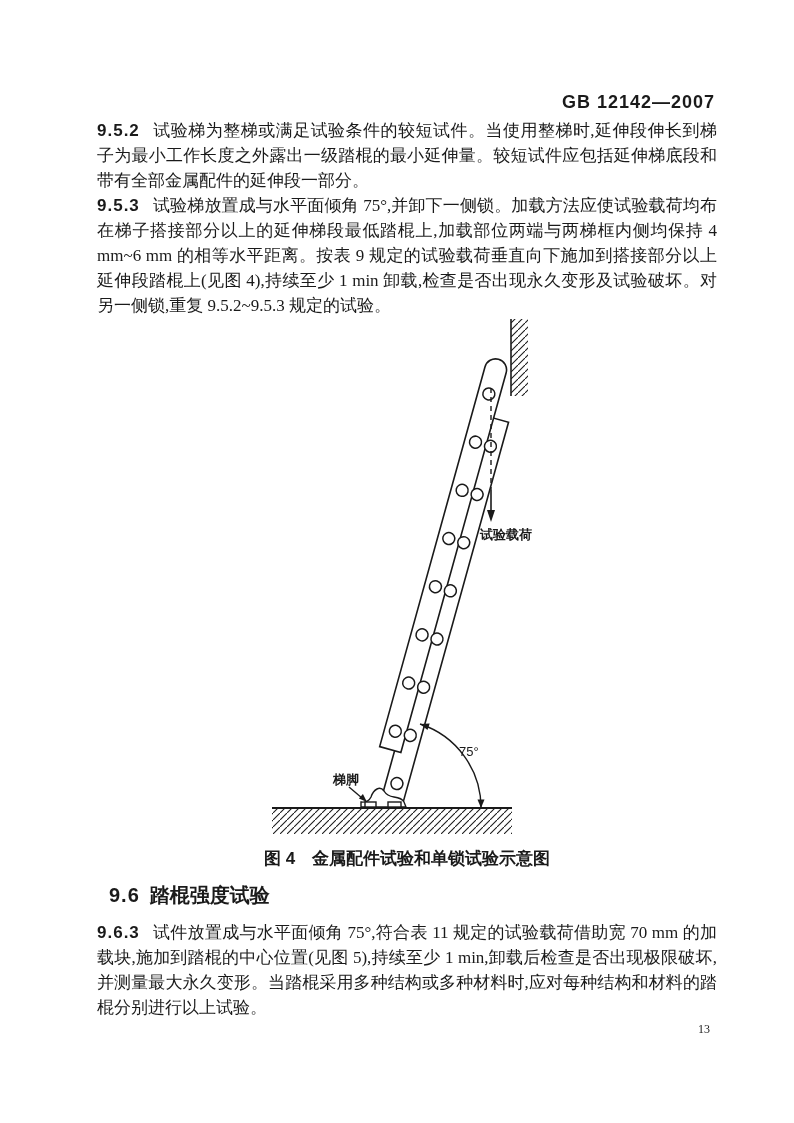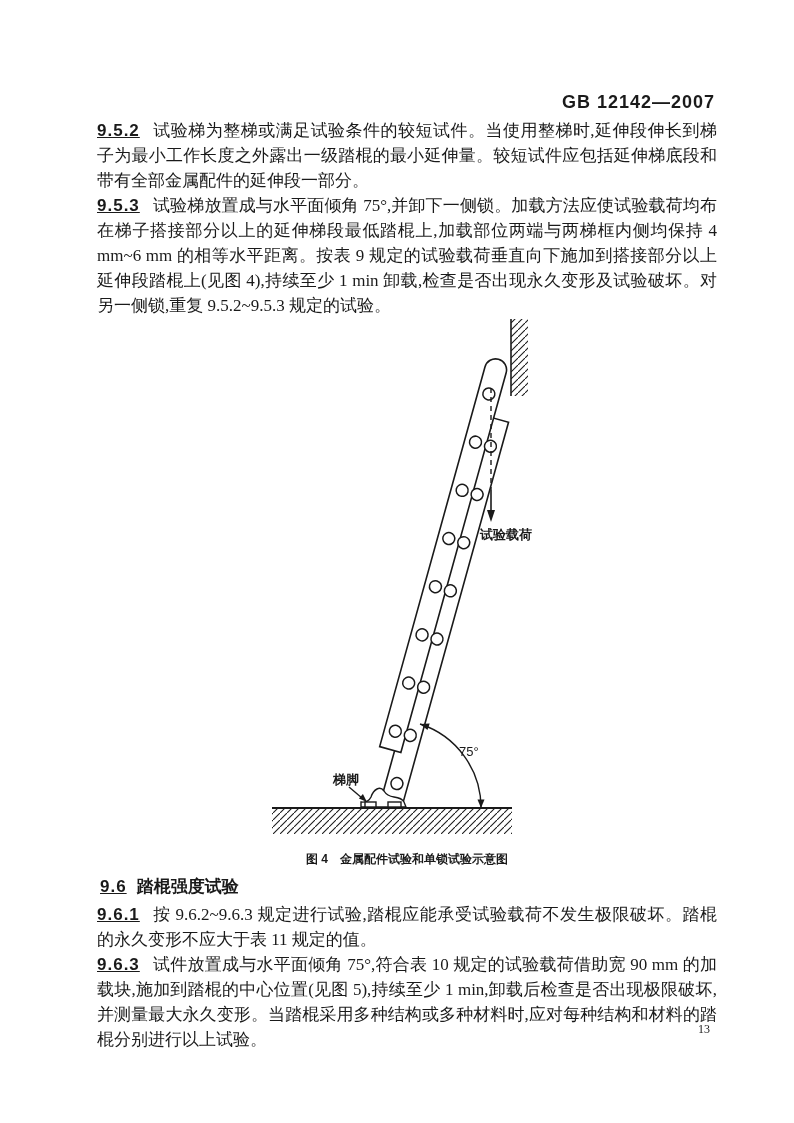--- a/index.html
+++ b/index.html
@@ -32,39 +32,38 @@
     margin: 0;
     font-size: 17px;
     line-height: 25px;
     text-align: justify;
   }
   .num {
     font-family: "Liberation Sans", "DejaVu Sans", sans-serif;
     font-weight: 700;
     margin-right: 13px;
     letter-spacing: 1px;
-    text-decoration: underline;
   }
   .figure-svg {
     display: block;
     margin-left: 153px;
   }
   .caption {
     margin: 2px 0 0 0;
     text-align: center;
     font-family: "Liberation Sans", "DejaVu Sans", sans-serif;
     font-weight: 700;
-    font-size: 12px;
+    font-size: 17px;
     line-height: 24px;
   }
   .heading {
-    margin: 3px;
+    margin: 12px;
     font-family: "Liberation Sans", "DejaVu Sans", sans-serif;
     font-weight: 700;
-    font-size: 17px;
+    font-size: 20px;
     line-height: 25px;
   }
   .heading .num { margin-right: 10px; }
   .page-number {
     position: absolute;
     top: 1022px;
     right: 84px;
     font-size: 12px;
   }
   svg text {
@@ -149,22 +148,21 @@
       <g>
         <line x1="349" y1="737" x2="362" y2="748" stroke="#1a1a1a" stroke-width="1.3"></line>
         <polygon points="367,752 358.9,748.4 362.9,744.0" fill="#1a1a1a"></polygon>
       </g>
     </svg>
 
     <p class="caption">图 4　金属配件试验和单锁试验示意图</p>
 
     <p class="heading"><span class="num">9.6</span><span>踏棍强度试验</span></p>
 
-    <p class="para"><span class="num">9.6.1</span><span>按 9.6.2~9.6.3 规定进行试验,踏棍应能承受试验载荷不发生极限破坏。踏棍的永久变形不应大于表 11 规定的值。</span></p>
 
 
-    <p class="para"><span class="num">9.6.3</span><span>试件放置成与水平面倾角 75°,符合表 10 规定的试验载荷借助宽 90 mm 的加载块,施加到踏棍的中心位置(见图 5),持续至少 1 min,卸载后检查是否出现极限破坏,并测量最大永久变形。当踏棍采用多种结构或多种材料时,应对每种结构和材料的踏棍分别进行以上试验。</span></p>
+    <p class="para"><span class="num">9.6.3</span><span>试件放置成与水平面倾角 75°,符合表 11 规定的试验载荷借助宽 70 mm 的加载块,施加到踏棍的中心位置(见图 5),持续至少 1 min,卸载后检查是否出现极限破坏,并测量最大永久变形。当踏棍采用多种结构或多种材料时,应对每种结构和材料的踏棍分别进行以上试验。</span></p>
 
   </div>
 
   <div class="page-number">13</div>
 
 </div>
 
 </body></html>

